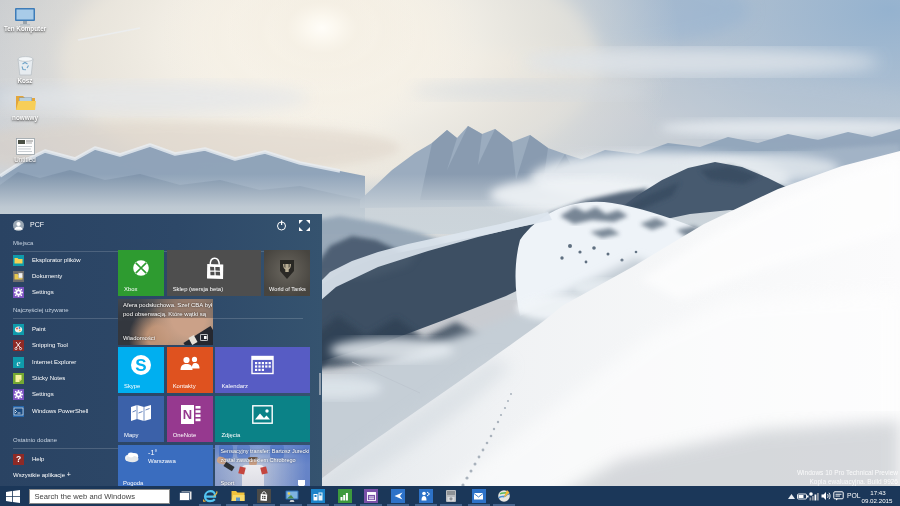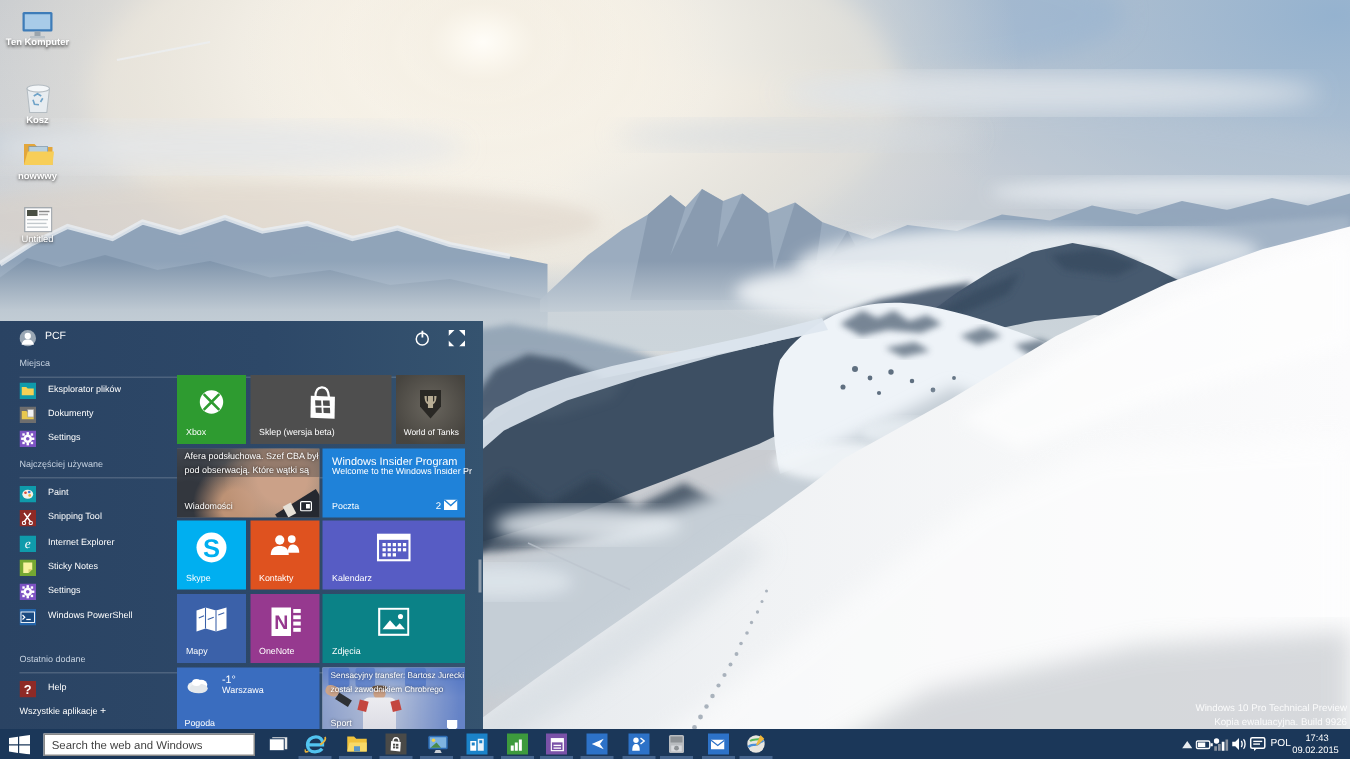--- a/index.html
+++ b/index.html
@@ -363,30 +363,20 @@
    <div class="abs" style="right:17px;bottom:1px;width:6px;height:8px;background:#e6e1d8;transform:rotate(-28deg);"></div>
    <div class="abs" style="left:0;top:0;width:100%;height:19px;background:rgba(50,52,58,0.35);"></div>
    <div class="lbl" style="left:5px;top:2.5px;font-size:6px;line-height:8.5px;white-space:nowrap;text-shadow:0 0 2px rgba(0,0,0,0.8);">Afera podsłuchowa. Szef CBA był<br>pod obserwacją. Które wątki są</div>
    <div class="lbl" style="left:5px;bottom:4px;font-size:5.9px;text-shadow:0 0 2px rgba(0,0,0,0.7);">Wiadomości</div>
    <svg class="abs" style="right:5px;bottom:4px" width="8" height="7" viewBox="0 0 8 7">
         <rect x="0.4" y="0.4" width="7.2" height="6.2" rx="0.8" fill="none" stroke="#fff" stroke-width="0.8"></rect>
         <rect x="4" y="2" width="2.6" height="3" fill="#fff"></rect>
       </svg>
  </div>
 
- <div class="abs" style="left:215.4px;top:84.7px;width:94.7px;height:46px;background:#1f82d9;">
-   <div class="lbl" style="left:6px;top:4px;font-size:7.3px;white-space:nowrap;">Windows Insider Program</div>
-   <div class="lbl" style="left:6px;top:13.5px;font-size:5.9px;white-space:nowrap;overflow:hidden;">Welcome to the Windows Insider Pr</div>
-   <div class="lbl" style="left:6px;bottom:4px;font-size:5.9px;">Poczta</div>
-   <div class="lbl" style="right:16px;bottom:4px;font-size:6.4px;">2</div>
-   <svg class="abs" style="right:5px;bottom:4.5px" width="9" height="7" viewBox="0 0 9 7">
-        <rect width="9" height="7" fill="#fff"></rect>
-        <path d="M0,0 L4.5,4 L9,0" stroke="#1f82d9" stroke-width="0.9" fill="none"></path>
-      </svg>
- </div>
 
  <div class="abs" style="left:118px;top:133.4px;width:46px;height:46px;background:#00aff0;">
    <svg class="abs" style="left:12px;top:7px" width="22" height="22" viewBox="0 0 22 22">
      <circle cx="11" cy="11" r="10" fill="#fff"></circle>
      <text x="11" y="17" font-size="17" fill="#00aff0" text-anchor="middle" font-weight="bold">S</text>
    </svg>
    <div class="lbl" style="left:6px;bottom:4px;font-size:5.9px;">Skype</div>
  </div>
  <div class="abs" style="left:166.7px;top:133.4px;width:46px;height:46px;background:#df521f;">
    <svg class="abs" style="left:13px;top:9px" width="21" height="17" viewBox="0 0 21 17">

